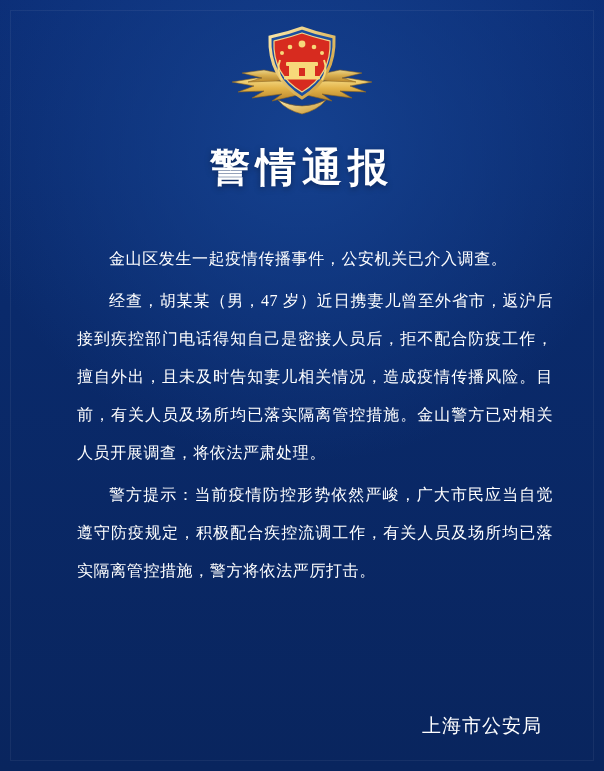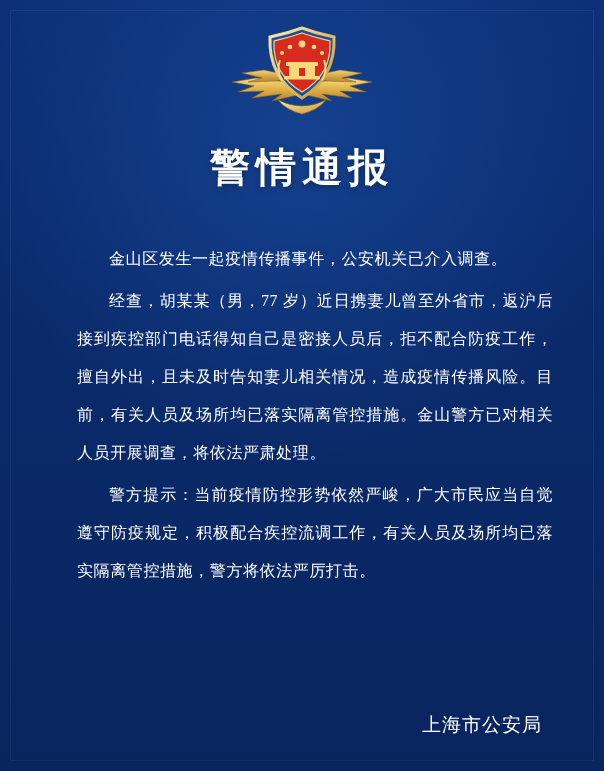--- a/index.html
+++ b/index.html
@@ -80,21 +80,21 @@
   
   .sign {
     position: absolute;
     right: 62px;
     bottom: 28px;
     text-align: right;
     color: #ffffff;
     font-size: 19px;
     line-height: 34px;
     letter-spacing: 1px;
-    font-family: Liberation Mono, monospace;
+    font-family: Liberation Serif, serif;
   }
 </style>
 </head>
 <body>
 
 <div class="poster">
 
   <div class="frame"></div>
 
   <div class="emblem-wrap">
@@ -148,21 +148,21 @@
         <path d="M68 42 Q64 52 70 62" stroke="#f7d97a" stroke-width="2" fill="none"></path>
         <path d="M112 42 Q116 52 110 62" stroke="#f7d97a" stroke-width="2" fill="none"></path>
       </g>
     </svg>
   </div>
 
   <div class="title">警情通报</div>
 
   <div class="body-text">
     <p class="para">金山区发生一起疫情传播事件，公安机关已介入调查。</p>
-    <p class="para">经查，胡某某（男，77 岁）近日携妻儿曾至外省市，返沪后接到疾控部门电话得知自己是密接人员后，拒不配合防疫工作，擅自外出，且未及时告知妻儿相关情况，造成疫情传播风险。目前，有关人员及场所均已落实隔离管控措施。金山警方已对相关人员开展调查，将依法严肃处理。</p>
+    <p class="para">经查，胡某某（男，47 岁）近日携妻儿曾至外省市，返沪后接到疾控部门电话得知自己是密接人员后，拒不配合防疫工作，擅自外出，且未及时告知妻儿相关情况，造成疫情传播风险。目前，有关人员及场所均已落实隔离管控措施。金山警方已对相关人员开展调查，将依法严肃处理。</p>
     <p class="para">警方提示：当前疫情防控形势依然严峻，广大市民应当自觉遵守防疫规定，积极配合疾控流调工作，有关人员及场所均已落实隔离管控措施，警方将依法严厉打击。</p>
   </div>
 
   <div class="sign">
     <div>上海市公安局</div>
   </div>
 
 </div>
 
 </body></html>

